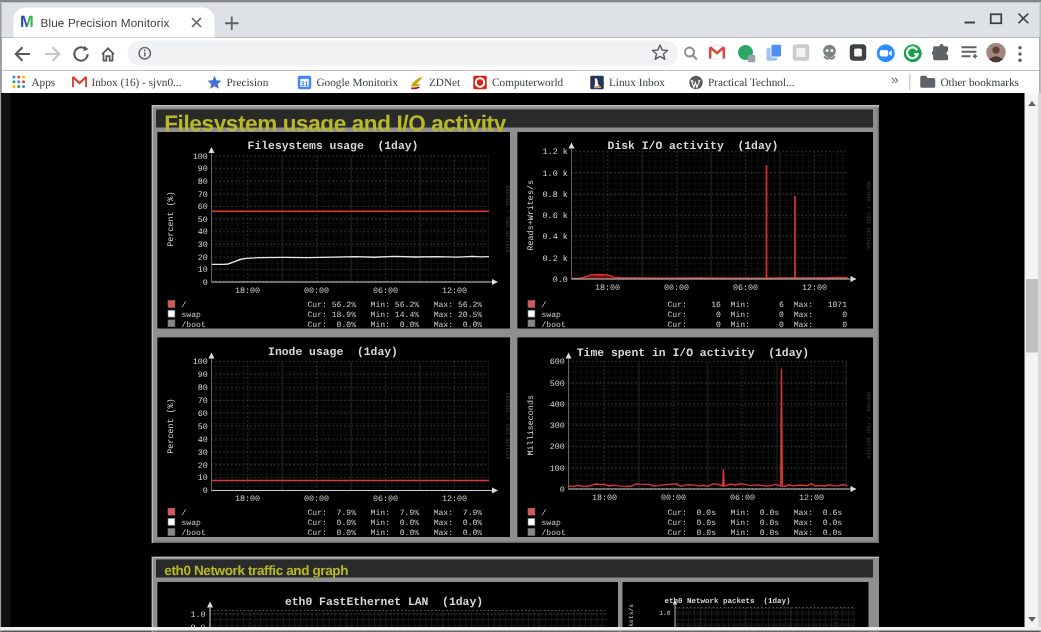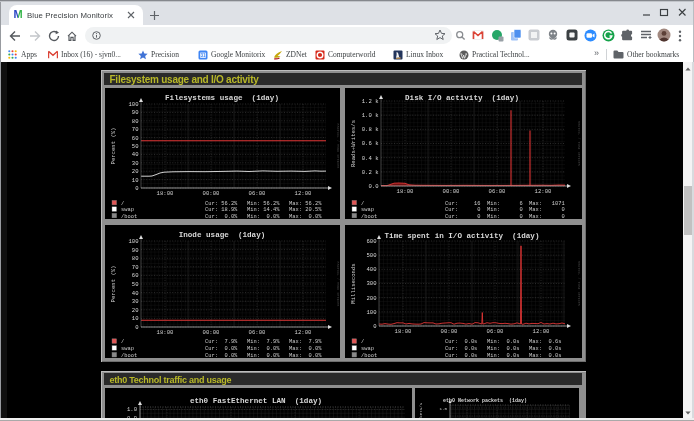--- a/index.html
+++ b/index.html
@@ -176,29 +176,29 @@
   <svg class="abs" style="left:613px;top:50px" width="11" height="9" viewBox="0 0 11 9">
       <path d="M0.5 1.5 a1 1 0 0 1 1 -1 h2.8 l1.2 1.5 h4 a1 1 0 0 1 1 1 v4.5 a1 1 0 0 1 -1 1 h-8 a1 1 0 0 1 -1 -1 Z" fill="#5f6368"></path>
     </svg>
   <div class="abs bmtext" style="left:627px;top:50px">Other bookmarks</div>
 
   <div class="abs" style="left:1px;top:62px;width:692px;height:357px;background:#000000"></div>
   <div class="abs" style="left:1px;top:62px;width:6px;height:357px;background:#101010"></div>
 
   <div class="abs" style="left:100.5px;top:69.8px;width:485.5px;height:292.4px;background:#8f8f8f;box-shadow:inset 1px 1px 0 #bdbdbd, inset -1px -1px 0 #6e6e6e"></div>
   <div class="abs" style="left:104px;top:72.5px;width:478px;height:12.5px;background:#2a2a2a"></div>
-  <div class="abs" style="left:109.5px;top:74.2px;font-size:10px;letter-spacing:-0.25px;font-weight:bold;color:#b8b828">Filesystem usage and I/O activity</div>
+  <div class="abs" style="left:109.5px;top:74.2px;font-size:15px;letter-spacing:-0.25px;font-weight:bold;color:#b8b828">Filesystem usage and I/O activity</div>
   <div class="abs" style="left:104.5px;top:87.5px;width:235.5px;height:131.5px;background:#000"></div>
   <div class="abs" style="left:344.5px;top:87.5px;width:237px;height:131.5px;background:#000"></div>
   <div class="abs" style="left:104.5px;top:224.5px;width:235.5px;height:133.5px;background:#000"></div>
   <div class="abs" style="left:344.5px;top:224.5px;width:237px;height:133.5px;background:#000"></div>
 
   <div class="abs" style="left:100.5px;top:371px;width:485.5px;height:50px;background:#8f8f8f;box-shadow:inset 1px 1px 0 #bdbdbd"></div>
   <div class="abs" style="left:104px;top:373px;width:478px;height:12px;background:#2a2a2a"></div>
-  <div class="abs" style="left:109.5px;top:375.4px;font-size:9px;letter-spacing:-0.25px;font-weight:bold;color:#b8b828">eth0 Technol traffic and usage</div>
+  <div class="abs" style="left:109.5px;top:375.4px;font-size:9px;letter-spacing:-0.25px;font-weight:bold;color:#b8b828">eth0 Network traffic and graph</div>
   <div class="abs" style="left:104.5px;top:388px;width:307px;height:33px;background:#000"></div>
   <div class="abs" style="left:414.5px;top:388px;width:164px;height:33px;background:#000"></div>
 
   <svg width="0" height="0" style="position:absolute">
       <defs>
     <pattern id="mg" width="3.8" height="3.8" patternUnits="userSpaceOnUse">
       <path d="M 3.8 0 L 0 0 0 3.8" fill="none" stroke="#191919" stroke-width="0.7"></path>
     </pattern>
     <pattern id="mg2" width="3.8" height="3.8" patternUnits="userSpaceOnUse">
       <path d="M 3.8 0 L 0 0 0 3.8" fill="none" stroke="#232323" stroke-width="0.8"></path>

